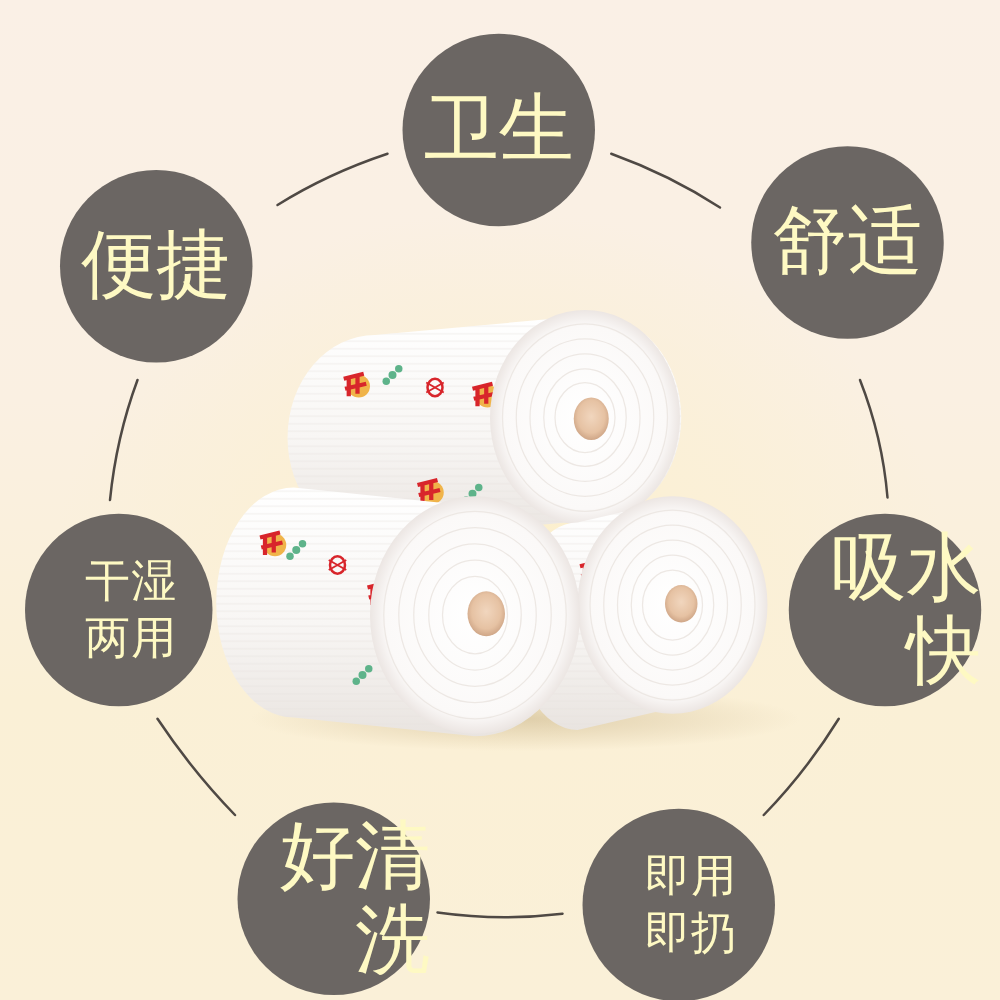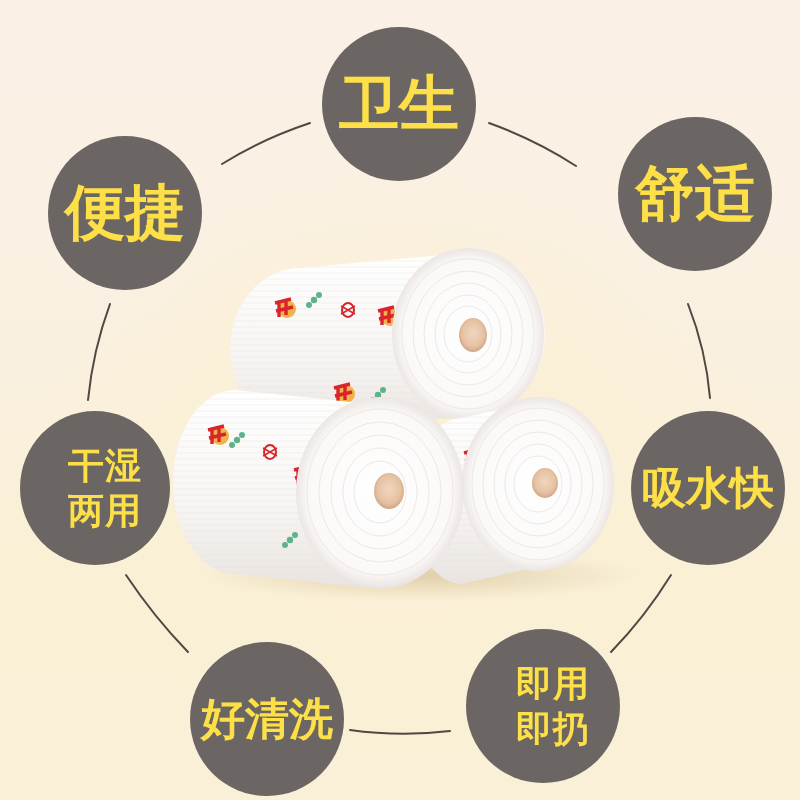--- a/index.html
+++ b/index.html
@@ -7,26 +7,26 @@
       width: 800px; height: 800px; overflow: hidden; position: relative;
       background: radial-gradient(ellipse 360px 300px at 400px 470px, #FCEFC8 0%, #FBF0D6 45%, rgba(250,240,216,0) 100%),
                   linear-gradient(180deg, #FAF0E6 0%, #FAF0E2 40%, #FAF0D6 70%, #FAF0D8 100%);
       font-family: "DejaVu Sans", "Liberation Sans", sans-serif;
     }
     .stage { position: absolute; left: 0; top: 0; width: 800px; height: 800px; }
     .badge {
       position: absolute; border-radius: 50%;
       background: #6B6663;
       display: flex; align-items: center; justify-content: center;
-      color: #fde047; font-weight: bold; text-align: right;
+      color: #fef9c3; font-weight: normal; text-align: right;
       box-sizing: border-box;
     }
     .badge .label { display: block; line-height: 1.12; letter-spacing: 1px; }
     .badge.two-char .label { font-size: 60px; letter-spacing: 0px; }
-    .badge.three-char .label { font-size: 44px; letter-spacing: 0px; }
+    .badge.three-char .label { font-size: 60px; letter-spacing: 0px; }
     .badge.stack .label { font-size: 36px; white-space: pre-line; line-height: 1.25; margin-left: 20px; }
   </style>
 </head>
 <body>
 
 <svg class="stage" width="800" height="800" viewBox="0 0 800 800" xmlns="http://www.w3.org/2000/svg">
   <defs>
     <radialGradient id="coreGrad" cx="50%" cy="45%" r="55%">
       <stop offset="0%" stop-color="#F1D6BE"></stop>
       <stop offset="70%" stop-color="#E6C2A3"></stop>
@@ -137,33 +137,33 @@
 </svg>
 
 <div class="badge two-char" style="left:322px; top:27px; width:154px; height:154px;">
   <span class="label">卫生</span>
 </div>
 
 <div class="badge two-char" style="left:48px; top:136px; width:154px; height:154px;">
   <span class="label">便捷</span>
 </div>
 
-<div class="badge two-char" style="left:618px; top:117px; width:154px; height:154px;">
+<div class="badge two-char" style="left:601px; top:117px; width:154px; height:154px;">
   <span class="label">舒适</span>
 </div>
 
 <div class="badge stack" style="left:20px; top:411px; width:150px; height:154px;">
   <span class="label">干湿
 两用</span>
 </div>
 
 <div class="badge three-char" style="left:631px; top:411px; width:154px; height:154px;">
   <span class="label">吸水快</span>
 </div>
 
 <div class="badge three-char" style="left:190px; top:642px; width:154px; height:154px;">
   <span class="label">好清洗</span>
 </div>
 
-<div class="badge stack" style="left:466px; top:629px; width:154px; height:154px;">
+<div class="badge stack" style="left:466px; top:647px; width:154px; height:154px;">
   <span class="label">即用
 即扔</span>
 </div>
 
 </body></html>

